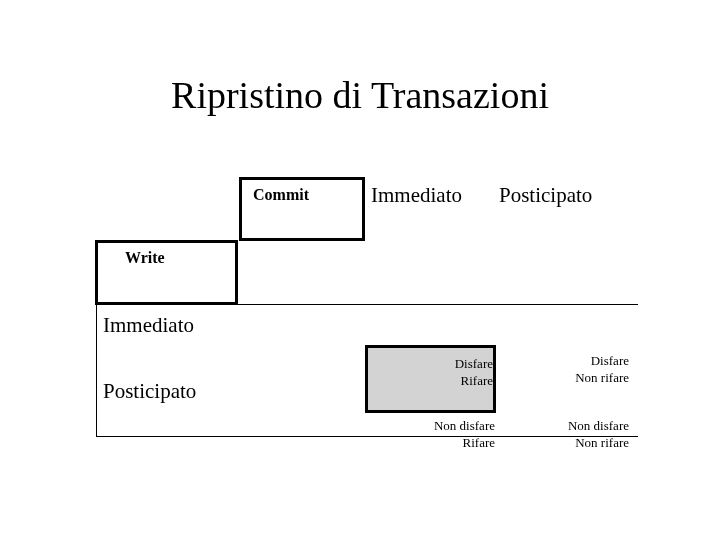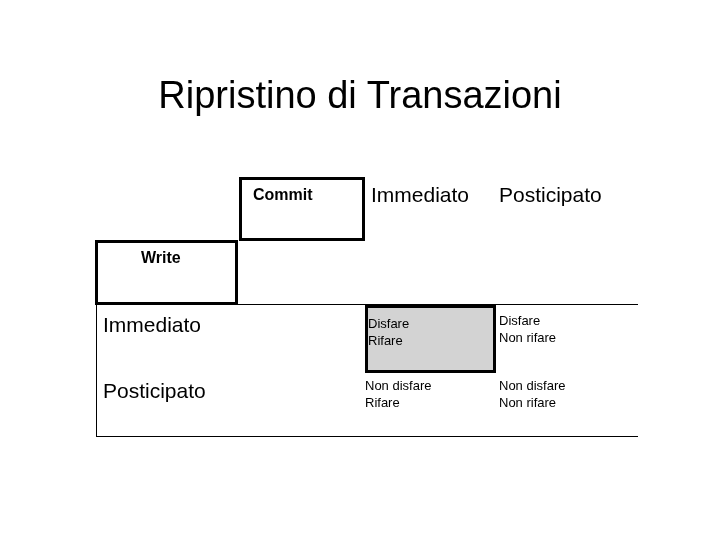--- a/index.html
+++ b/index.html
@@ -6,21 +6,21 @@
     margin: 0;
     padding: 0;
     background: #ffffff;
   }
   #slide {
     position: relative;
     width: 700px;
     height: 540px;
     background: #ffffff;
     overflow: hidden;
-    font-family: Liberation Sans, sans-serif;
+    font-family: Liberation Serif, serif;
     color: #000000;
   }
 
   
   #title {
     position: absolute;
     left: 0;
     top: 72px;
     width: 720px;
     text-align: center;
@@ -79,21 +79,21 @@
     font-weight: bold;
     font-size: 16px;
     line-height: 26px;
     white-space: nowrap;
   }
   #commit-label {
     left: 253px;
     top: 182px;
   }
   #write-label {
-    left: 141px;
+    left: 125px;
     top: 245px;
     text-align: right;
   }
 
   
   .col-header {
     position: absolute;
     font-size: 21px;
     line-height: 26px;
     font-weight: normal;
@@ -110,25 +110,26 @@
     font-weight: normal;
     white-space: nowrap;
   }
   #row-immediato { left: 103px; top: 312px; }
   #row-posticipato { left: 103px; top: 378px; }
 
   
   .cell {
     position: absolute;
     width: 130px;
-    text-align: left;
+    text-align: right;
     font-size: 13px;
     line-height: 17px;
     font-weight: normal;
     box-sizing: border-box;
+    margin-top: 40px;
   }
   .cell .ln { display: block; white-space: nowrap; }
 
   #cell-0-0 {
     left: 365px;
     top: 305px;
     width: 131px;
     height: 68px;
     border: 3px solid #000000;
     background: #d3d3d3;

